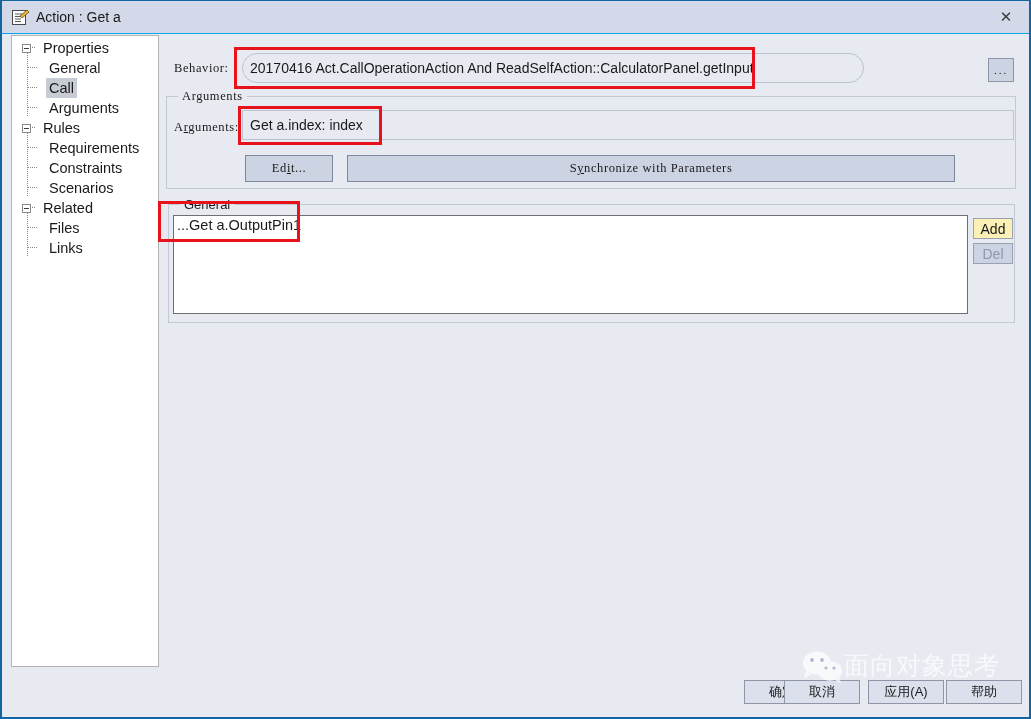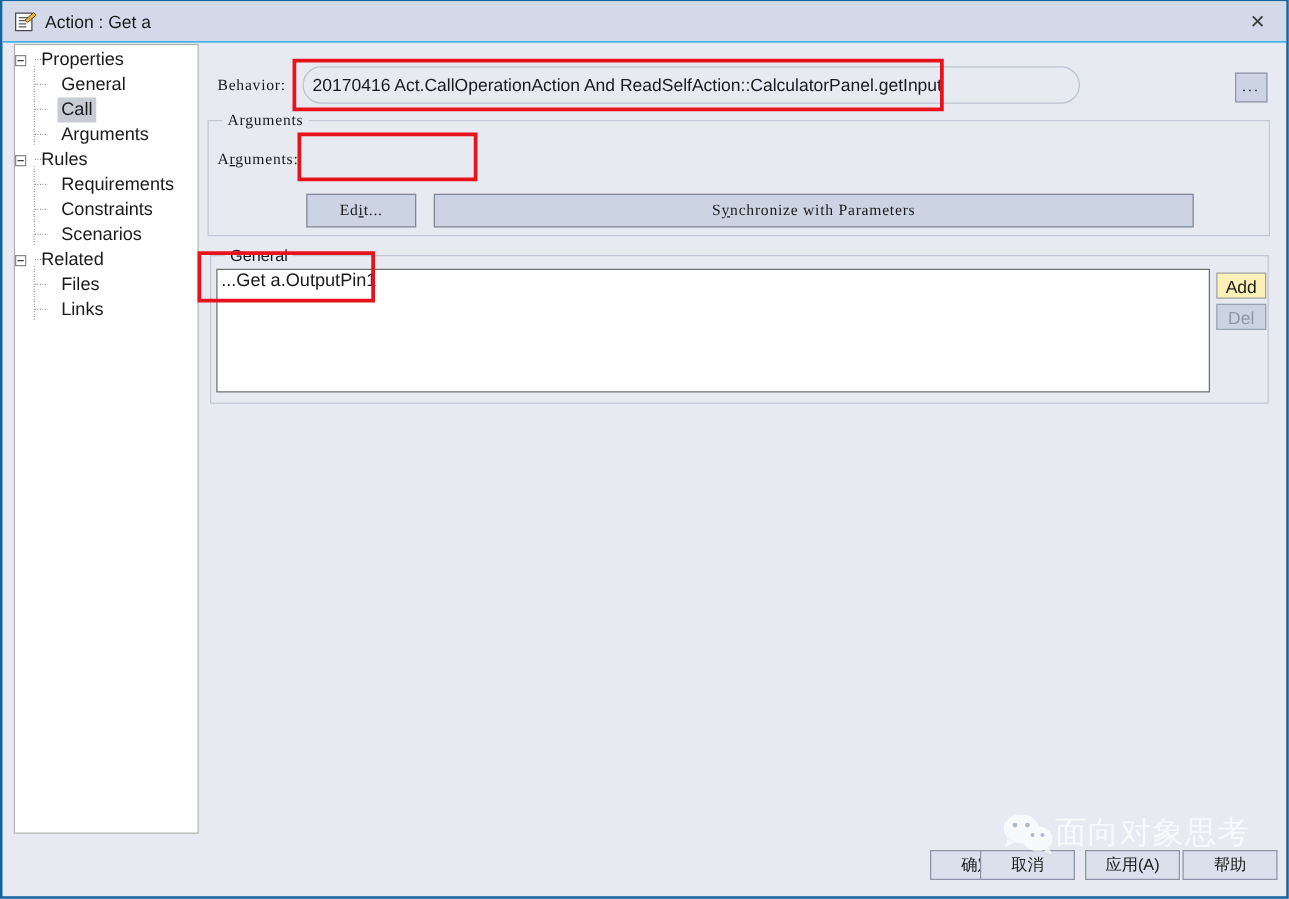--- a/index.html
+++ b/index.html
@@ -63,21 +63,21 @@
   }
   .tree-node {
     position: absolute;
     height: 20px;
     display: flex; align-items: center;
     font-size: 14.5px;
     color: #1a1a1a;
     white-space: nowrap;
     font-family: "Liberation Sans", sans-serif;
   }
-  .tree-node.root { left: 0; }
+  .tree-node.root { left: 10px; }
   .tree-node.child { left: 37px; }
   .tree-label { line-height: 20px; }
   .tree-label.selected {
     background: #c6cbd4;
     padding: 0 3px;
     margin-left: -3px;
   }
   .exp-box {
     position: absolute;
     width: 9px; height: 9px;
@@ -313,20 +313,21 @@
   <div class="btn" style="left:986px; top:57px; width:26px; height:24px; background:#ccd3e2; border-color:#8e95a8; font-size:11px; letter-spacing:2px;">...</div>
 
   <div class="groupbox" style="left:164px; top:95px; width:850px; height:93px;">
     <div class="group-title">Arguments</div>
   </div>
 
   <div class="field-label" style="left:172px; top:119px;">
     <span>A</span><span class="mnem">r</span><span>guments:</span>
   </div>
 
+  <div class="textfield" style="left:240px; top:109px; width:772px; height:30px;">Get a.index: index</div>
 
   <div class="btn" style="left:243px; top:154px; width:88px; height:27px;">
     <span>Ed</span>
       <span class="mnem">i</span>
       <span>t...</span>
   </div>
 
   <div class="btn" style="left:345px; top:154px; width:608px; height:27px;">
     <span>S</span>
       <span class="mnem">y</span>

